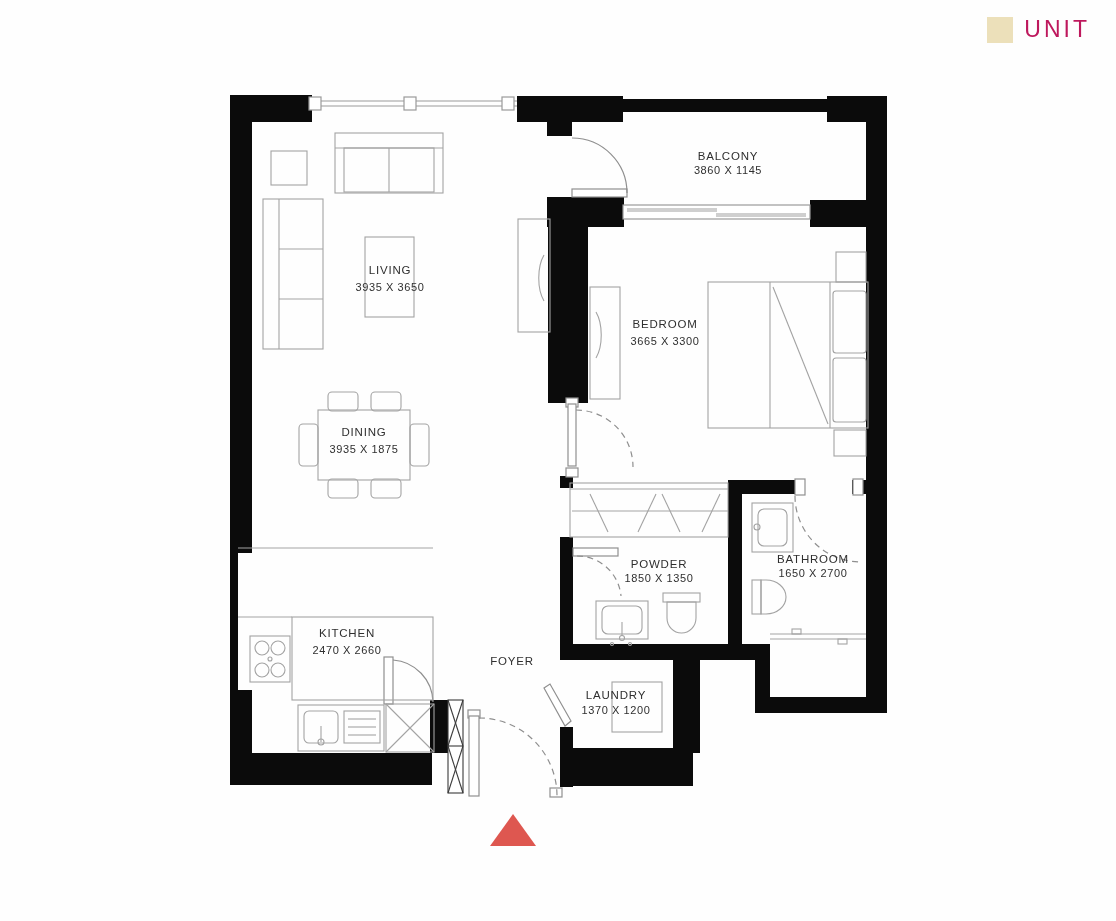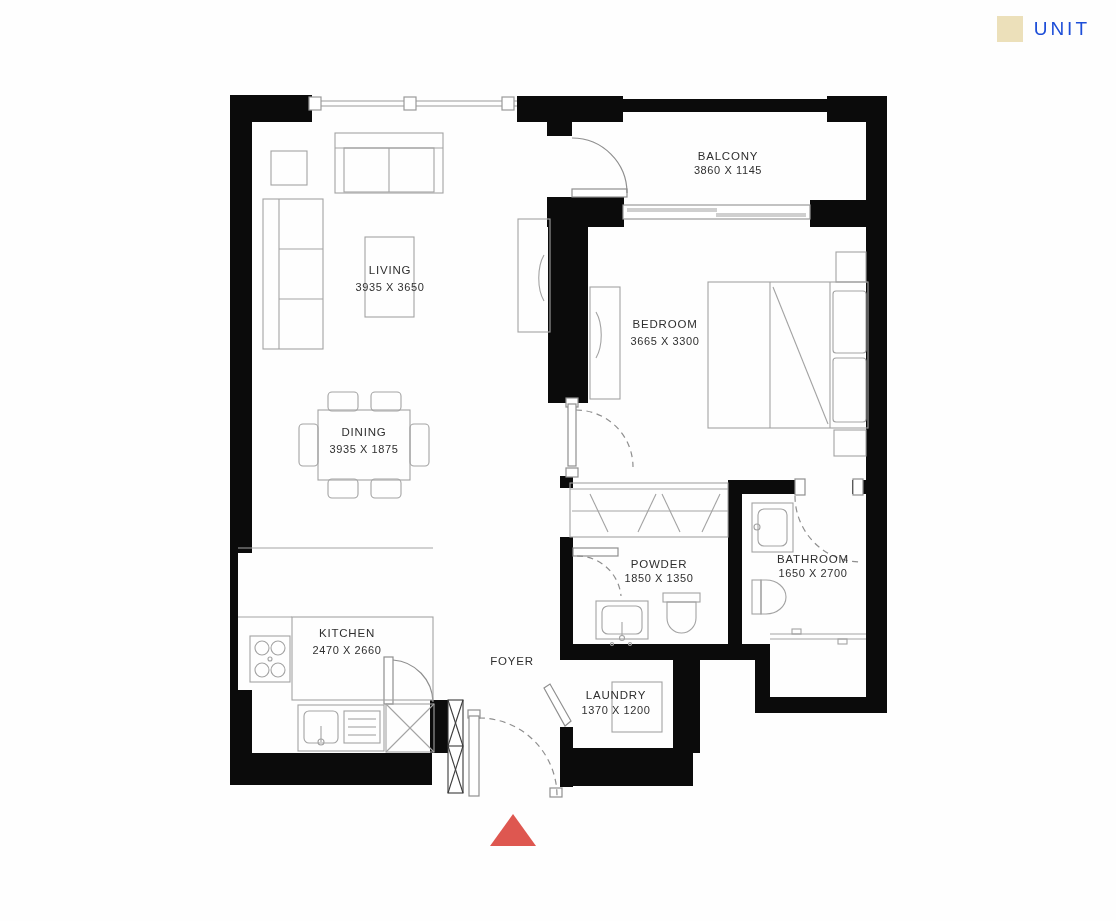--- a/index.html
+++ b/index.html
@@ -1,19 +1,19 @@
 <!DOCTYPE html>
 <html><head>
 <meta charset="utf-8">
 <style>
   html,body{margin:0;padding:0;background:#ffffff;}
   .page{position:relative;width:1116px;height:921px;background:#fefefe;overflow:hidden;
         font-family:"Liberation Sans",sans-serif;}
   .legend{position:absolute;top:16px;right:26px;display:flex;align-items:center;gap:11px;}
-  .legend .label{font-size:19px;letter-spacing:3px;color:#1d4ed8;}
+  .legend .label{font-size:23px;letter-spacing:3px;color:#be185d;}
   svg text{font-family:"Liberation Sans",sans-serif;fill:#2f2f2f;}
   .room-name{font-size:11.5px;letter-spacing:0.8px;}
   .room-dims{font-size:11px;letter-spacing:0.6px;}
 </style>
 </head>
 <body>
 
 <div class="page">
 
   <div class="legend">

